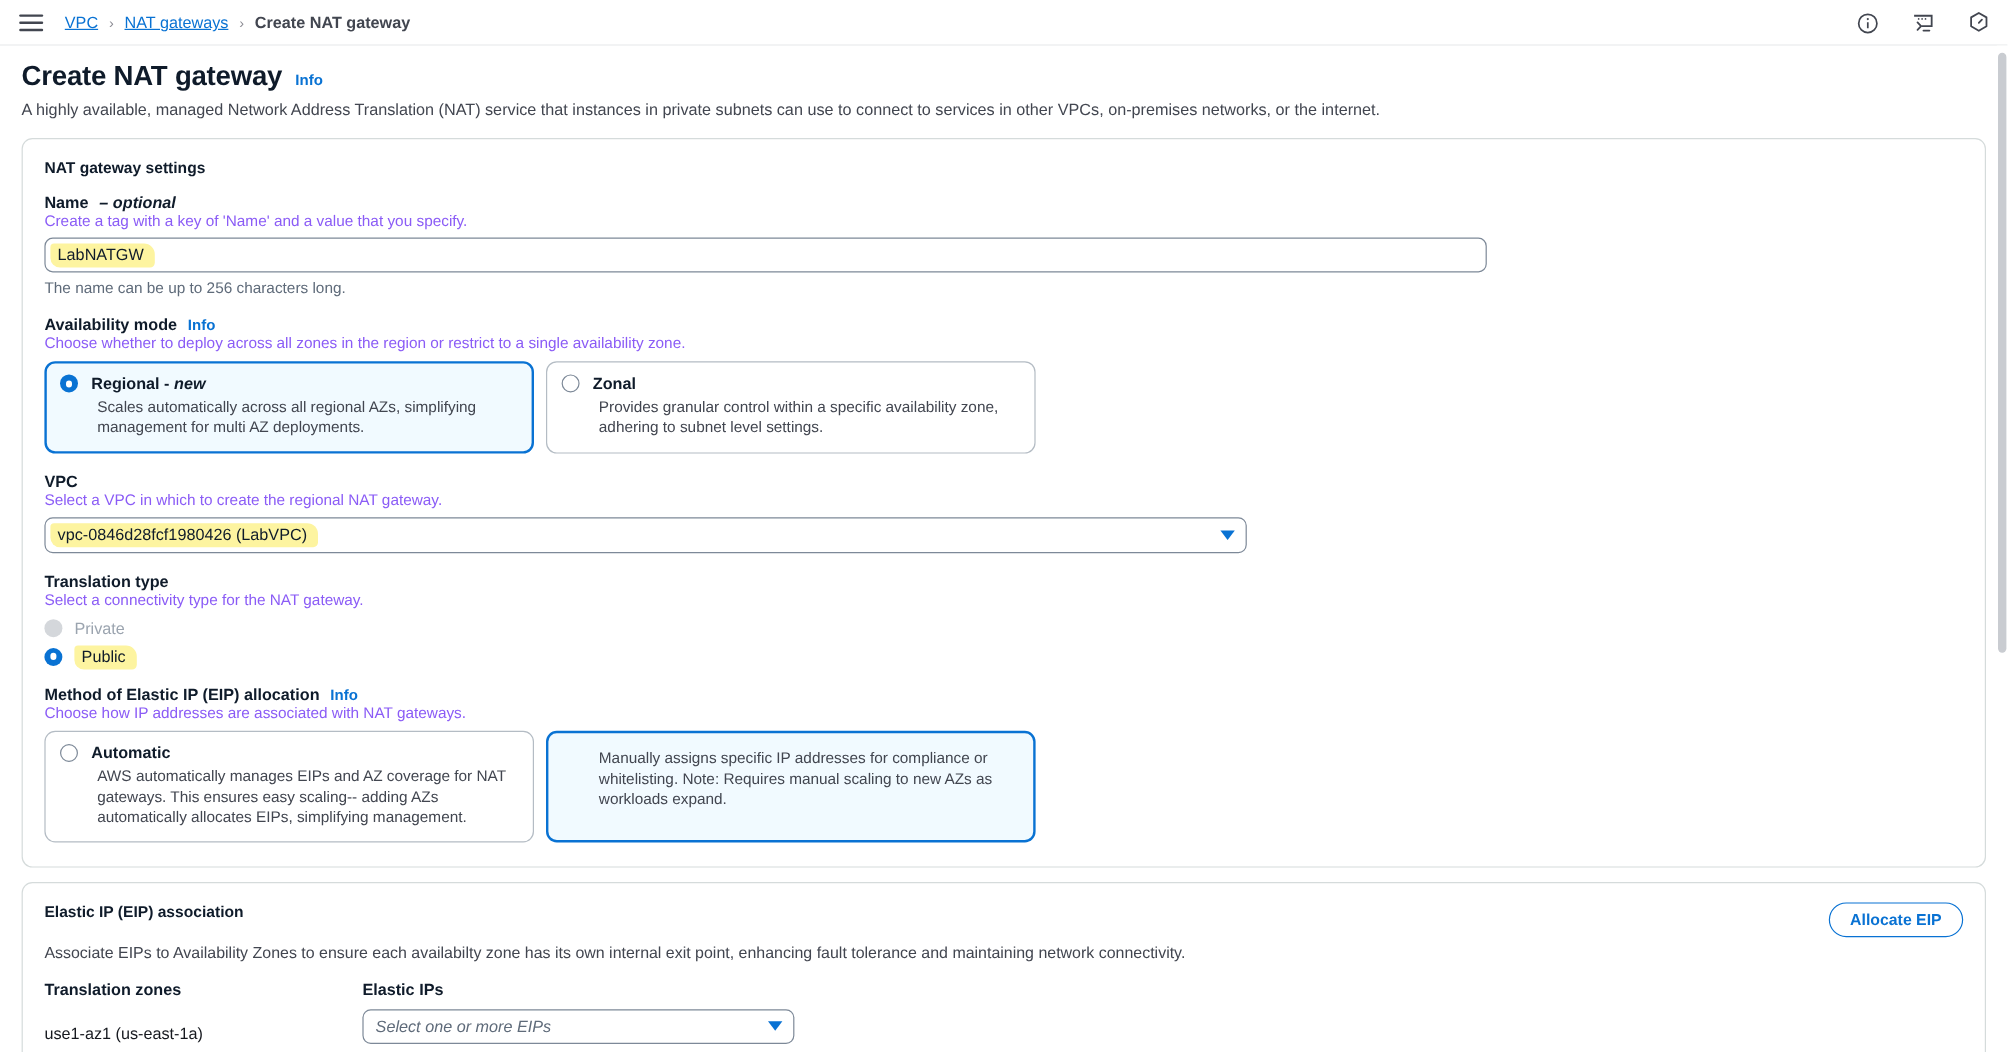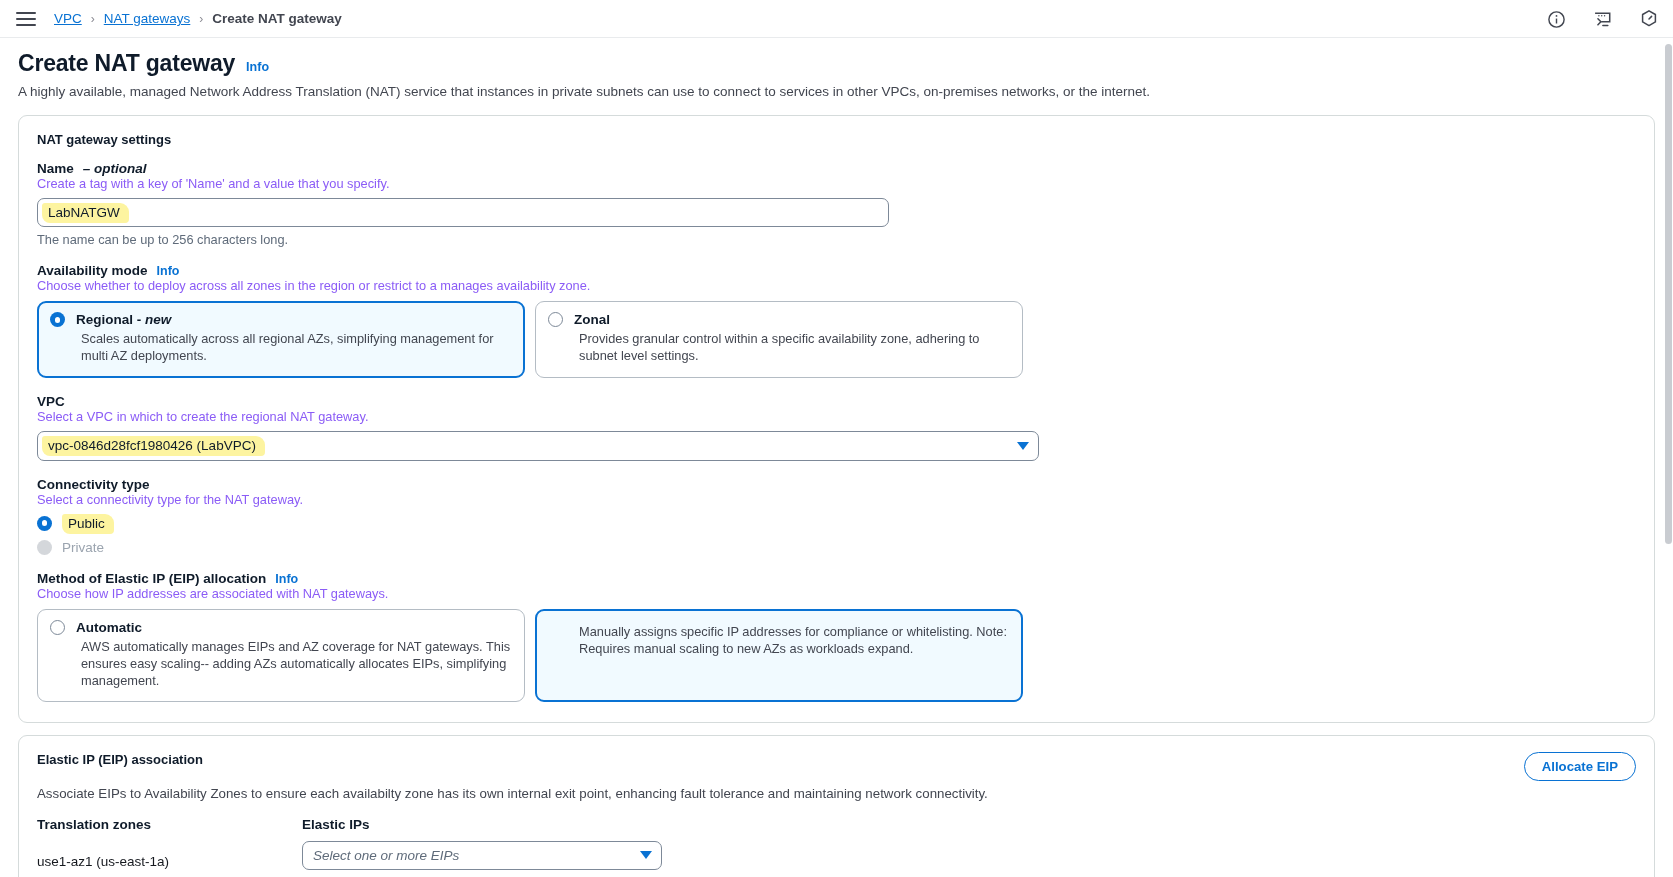--- a/index.html
+++ b/index.html
@@ -78,21 +78,21 @@
     padding: 2px 9px 3px 6px;
     box-decoration-break: clone;
   }
 
   
   .text-input {
     margin-top: 7px;
     height: 29px;
     border: 1px solid #7d8998; border-radius: 7px;
     display: flex; align-items: center; padding: 0 4px;
-    background: #fff; width: 852px; max-width: 100%;
+    background: #fff; width: 1202px; max-width: 100%;
     font-size: 13.5px; color: #0f1b2a;
     position: relative; overflow: visible;
   }
 
   
   .select-box {
     margin-top: 7px;
     height: 30px; width: 1002px; max-width: 100%;
     border: 1px solid #7d8998; border-radius: 7px; background: #fff;
     display: flex; align-items: center; justify-content: space-between;
@@ -100,21 +100,21 @@
   }
   .caret-down {
     width: 0; height: 0;
     border-left: 6.5px solid transparent; border-right: 6.5px solid transparent;
     border-top: 8px solid #0972d3; flex: none;
   }
 
   
   .tile-row { display: flex; gap: 10px; margin-top: 8px; }
   .tile {
-    width: 488px; border: 1px solid #b4bcc4; border-radius: 9px;
+    width: 408px; border: 1px solid #b4bcc4; border-radius: 9px;
     padding: 10px 12px 12px 12px; background: #fff; cursor: pointer;
   }
   .tile.selected {
     border: 2px solid #0972d3; background: #f1faff; padding: 9px 11px 11px 11px;
   }
   .tile-top { display: flex; align-items: center; gap: 11px; }
   .tile-title { font-size: 13.5px; font-weight: 600; color: #0f1b2a; }
   .tile-title .new { font-style: italic; font-weight: 600; }
   .tile-desc {
     font-size: 12.8px; color: #424650; margin-top: 3px; margin-left: 31px;
@@ -233,21 +233,21 @@
         <span class="hl">LabNATGW</span>
       </div>
       <div class="field-hint">The name can be up to 256 characters long.</div>
     </div>
 
     <div class="block">
       <div class="field-label">
         <span>Availability mode</span>
         <span class="info-link">Info</span>
       </div>
-      <div class="field-desc">Choose whether to deploy across all zones in the region or restrict to a manages availability zone.</div>
+      <div class="field-desc">Choose whether to deploy across all zones in the region or restrict to a single availability zone.</div>
       <div class="tile-row">
         <div class="tile selected">
           <div class="tile-top">
             <span class="radio on"></span>
             <span class="tile-title"><span>Regional - </span><span class="new">new</span></span>
           </div>
           <div class="tile-desc">Scales automatically across all regional AZs, simplifying management for multi AZ deployments.</div>
         </div>
         <div class="tile">
           <div class="tile-top">
@@ -262,29 +262,29 @@
     <div class="block">
       <div class="field-label">VPC</div>
       <div class="field-desc">Select a VPC in which to create the regional NAT gateway.</div>
       <div class="select-box">
         <span class="hl">vpc-0846d28fcf1980426 (LabVPC)</span>
         <span class="caret-down"></span>
       </div>
     </div>
 
     <div class="block">
-      <div class="field-label">Connectivity type</div>
+      <div class="field-label">Translation type</div>
       <div class="field-desc">Select a connectivity type for the NAT gateway.</div>
+      <div class="radio-line is-disabled">
+        <span class="radio disabled"></span>
+        <span class="lbl">Private</span>
+      </div>
       <div class="radio-line">
         <span class="radio on"></span>
         <span class="lbl"><span class="hl">Public</span></span>
-      </div>
-      <div class="radio-line is-disabled">
-        <span class="radio disabled"></span>
-        <span class="lbl">Private</span>
       </div>
     </div>
 
     <div class="block">
       <div class="field-label">
         <span>Method of Elastic IP (EIP) allocation</span>
         <span class="info-link">Info</span>
       </div>
       <div class="field-desc">Choose how IP addresses are associated with NAT gateways.</div>
       <div class="tile-row">

